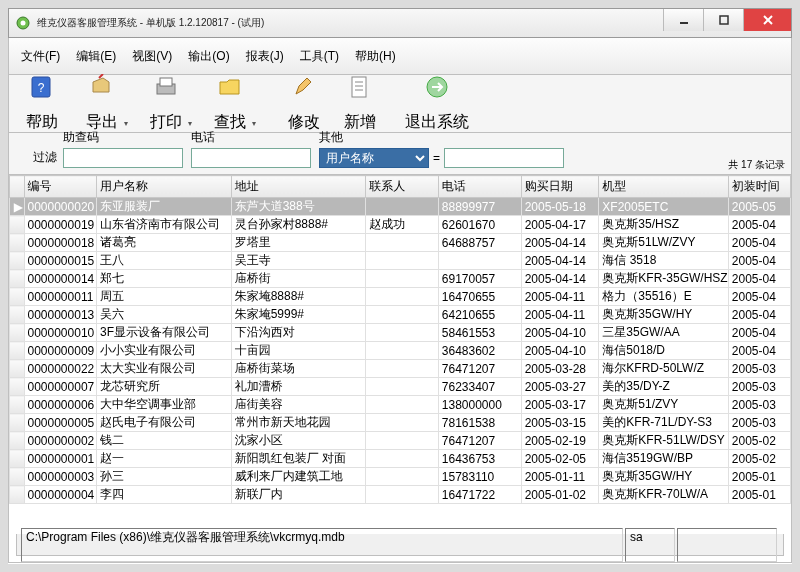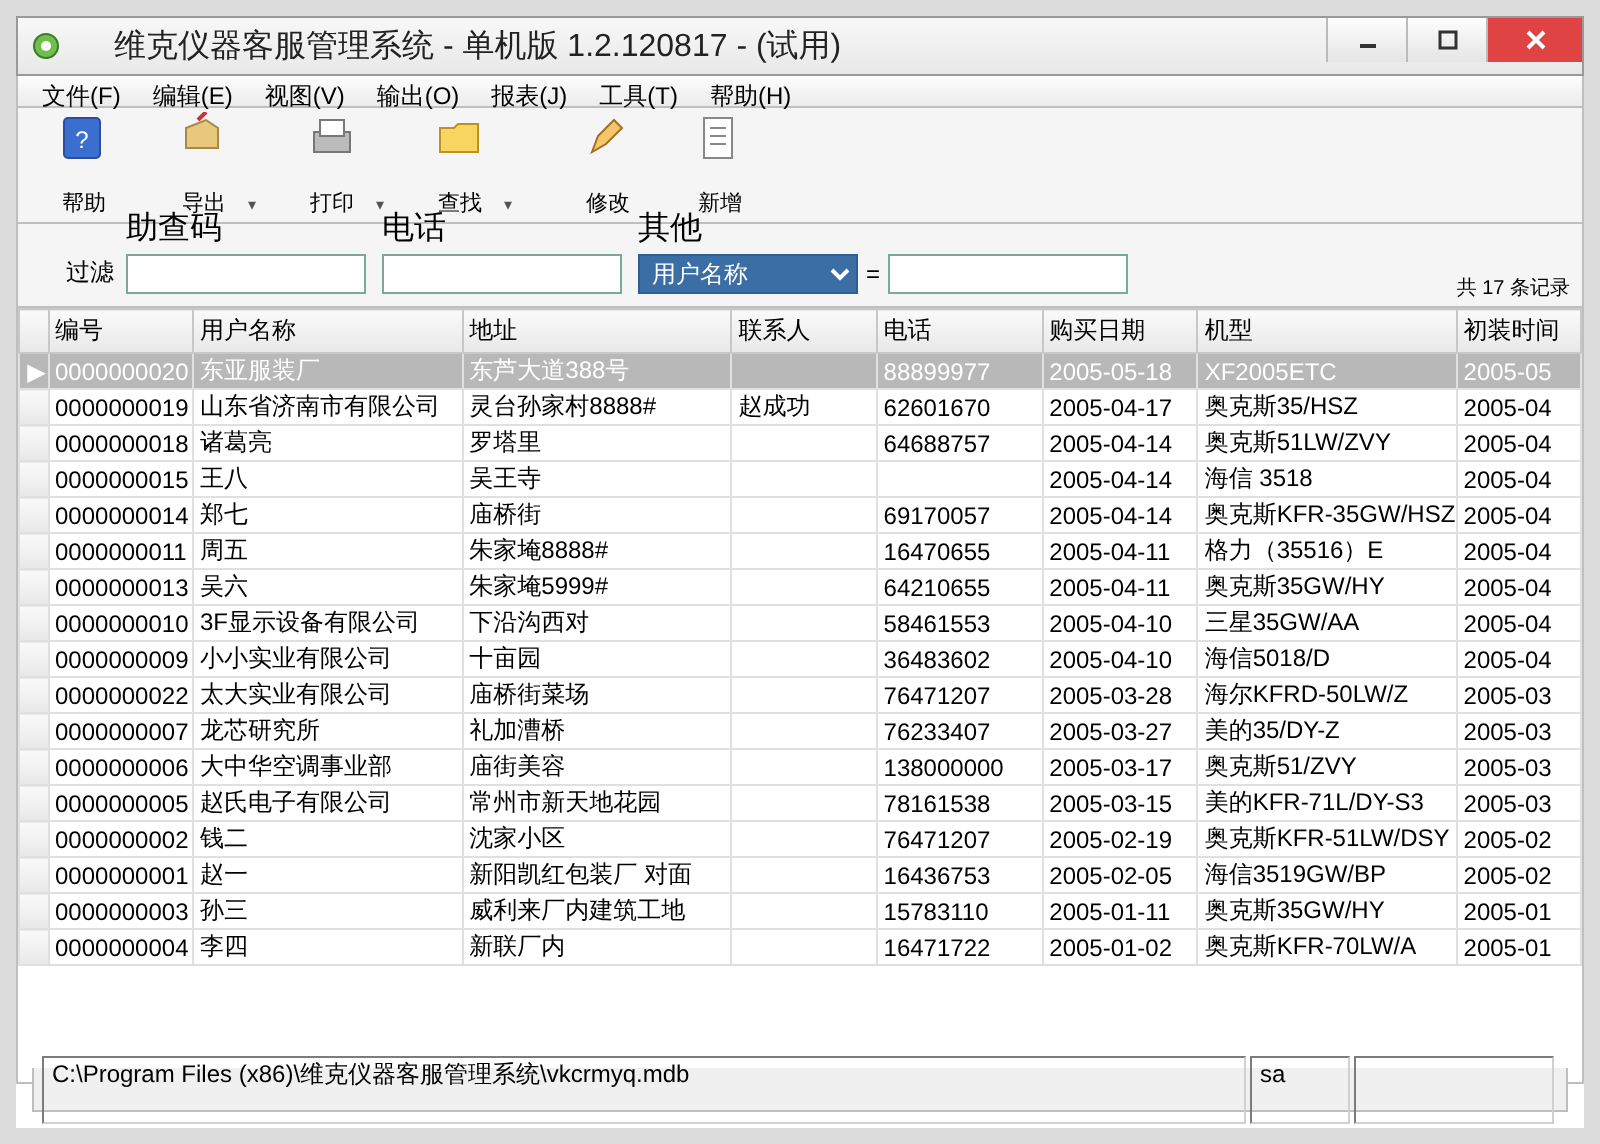--- a/index.html
+++ b/index.html
@@ -1,38 +1,38 @@
 <!DOCTYPE html>
 <html><head>
 <meta charset="utf-8">
 <style>
 * { box-sizing: border-box; margin: 0; padding: 0; font-family: "Microsoft YaHei", SimSun, sans-serif; font-size: 12px; }
 body { background: #fff; width: 800px; height: 572px; overflow: hidden; }
 
 .titlebar { height: 30px; background: linear-gradient(#f8f8f8, #e8e8e8); border: 1px solid #999; display: flex; align-items: center; padding-left: 6px; position: relative; }
 .titlebar .icon { width: 16px; height: 16px; margin-right: 6px; display: inline-flex; align-items: center; justify-content: center; }
-.titlebar .title { font-size: 16px; color: #222; margin-left: 20px; }
+.titlebar .title { font-size: 10px; color: #222; }
 .titlebar .winbtns { position: absolute; right: 0; top: 0; display: flex; }
 .winbtn { width: 40px; height: 22px; display: flex; align-items: center; justify-content: center; border-left: 1px solid #bbb; background: linear-gradient(#fdfdfd,#e5e5e5); cursor: default; }
 .winbtn.close { background: #e04343; color: #fff; font-weight: bold; width: 48px; }
 
-.menubar { height: 16px; background: linear-gradient(#fdfdfd,#ececec); border: 1px solid #bfbfbf; border-top: none; display: flex; align-items: flex-start; padding-left: 4px; }
+.menubar { height: 37px; background: linear-gradient(#fdfdfd,#ececec); border: 1px solid #bfbfbf; border-top: none; display: flex; align-items: center; padding-left: 4px; }
 .menuitem { padding: 2px 8px; cursor: default; }
 
 .toolbar { height: 58px; border: 1px solid #bfbfbf; border-top: none; background: #f5f5f5; display: flex; align-items: center; gap: 2px; padding: 0 6px; }
 .tbbtn { width: 54px; height: 54px; display: flex; flex-direction: column; align-items: center; justify-content: center; border: 1px solid transparent; cursor: default; }
 .tbbtn .ico { width: 28px; height: 28px; display: flex; align-items: center; justify-content: center; }
-.tbbtn .lbl { font-size: 11px; margin-top: 12px; }
+.tbbtn .lbl { font-size: 16px; margin-top: 12px; }
 .tbbtn.drop { width: 62px; position: relative; }
 .tbbtn .arrow { position: absolute; bottom: 2px; right: 4px; font-size: 8px; color: #555; }
 .sep { width: 12px; }
 
 .filterbar { height: 42px; border: 1px solid #bfbfbf; border-top: none; background: #f5f5f5; display: flex; align-items: flex-end; gap: 8px; padding: 0 10px 6px 10px; position: relative; }
 .fblock { display: flex; flex-direction: column; gap: 2px; }
-.fblock label { font-size: 16px; }
+.fblock label { font-size: 12px; }
 .fblock input, .fblock select { height: 20px; border: 1px solid #7a9; font-size: 12px; padding: 0 2px; }
 .fblock.help input { width: 120px; }
 .fblock.phone input { width: 120px; }
 .fblock.other select { width: 110px; background: #3a6ea5; color: #fff; border: 1px solid #2a5e95; }
 .fblock .valinput { width: 120px; height: 20px; border: 1px solid #7a9; }
 .filterbar .label-filter { position: absolute; left: 24px; bottom: 8px; }
 .filterbar .count { position: absolute; right: 6px; bottom: 2px; font-size: 10px; }
 
 .gridwrap { border: 1px solid #bfbfbf; border-top: none; height: 388px; overflow: auto; position: relative; }
 .grid { border-collapse: collapse; width: 100%; table-layout: fixed; }
@@ -148,20 +148,29 @@
             <svg width="26" height="26">
               <rect x="5" y="3" width="14" height="20" fill="#fff" stroke="#888"></rect>
               <line x1="8" y1="8" x2="16" y2="8" stroke="#888"></line>
               <line x1="8" y1="12" x2="16" y2="12" stroke="#888"></line>
               <line x1="8" y1="16" x2="16" y2="16" stroke="#888"></line>
             </svg>
           </span>
     <span class="lbl">新增</span>
   </div>
   <div class="sep"></div>
+  <div class="tbbtn" style="width:68px">
+    <span class="ico">
+            <svg width="26" height="26">
+              <circle cx="13" cy="13" r="10" fill="#9fd69f" stroke="#4a4"></circle>
+              <path d="M8 13 L18 13 M14 9 L18 13 L14 17" fill="none" stroke="#fff" stroke-width="2"></path>
+            </svg>
+          </span>
+    <span class="lbl">退出系统</span>
+  </div>
 </div>
 
 <div class="filterbar">
   <span class="label-filter">过滤</span>
   <div style="width:36px"></div>
   <div class="fblock help">
     <label>助查码</label>
     <input type="text" value="" style="">
   </div>
   <div class="fblock phone">

